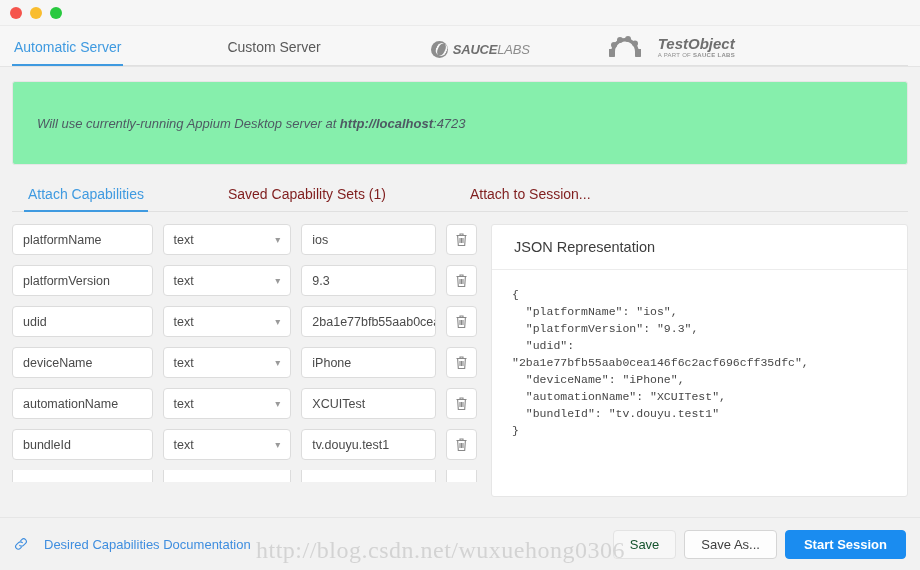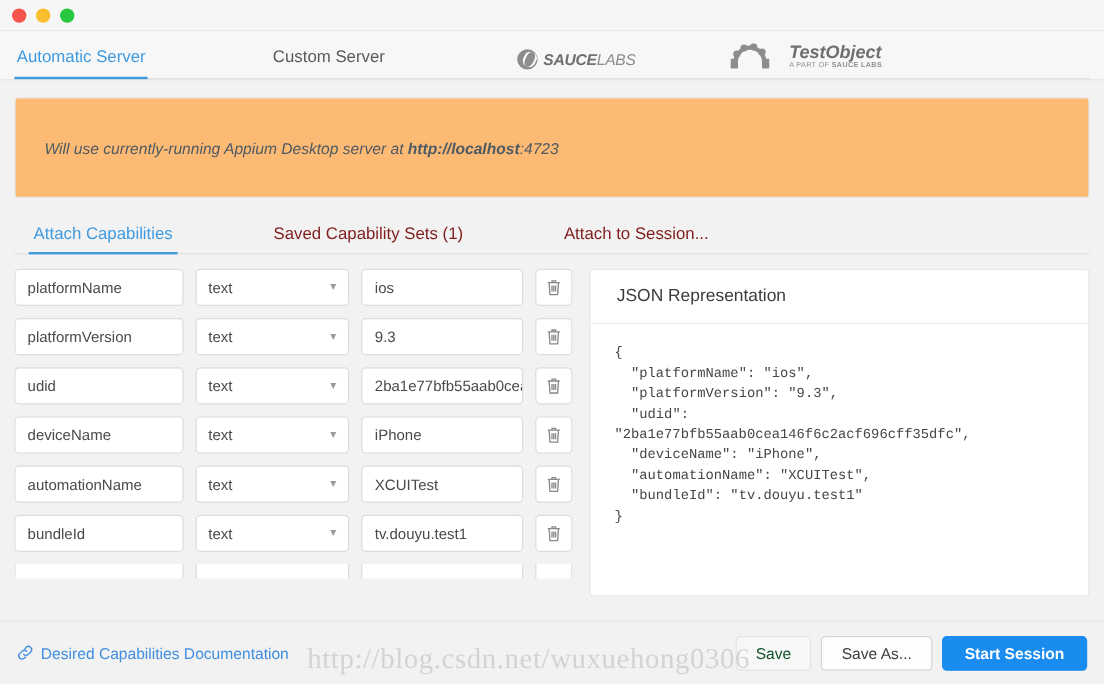--- a/index.html
+++ b/index.html
@@ -74,21 +74,21 @@
   .to-logo { display:flex; align-items:center; gap:16px; }
   .to-mark { width:34px; height:22px; flex:none; }
   .to-text { line-height:1.05; }
   .to-text .t1 { font-size:15px; font-weight:700; font-style:italic; color:#6f6f6f; }
   .to-text .t2 { font-size:6px; letter-spacing:0.3px; color:#8f8f8f; font-weight:700; }
   .to-text .t2 i { font-style:normal; font-weight:400; }
 
   
   .card-wrap { padding: 14px 12px 0 12px; }
   .server-card {
-    background:#fdba74;
+    background:#86efac;
     border:1px solid #e6e6e6;
     border-radius:3px;
     height:84px;
     display:flex;
     align-items:center;
     padding: 0 24px;
   }
   .server-msg {
     font-size:13px; font-style:italic; color:#4e5a63;
   }
@@ -193,21 +193,21 @@
     position:absolute;
     left:0; right:0; bottom:0;
     height: 53px;
     background:#f2f2f2;
     border-top:1px solid #e6e6e6;
     display:flex;
     align-items:center;
     padding: 0 14px;
   }
   .doc-link {
-    display:flex; align-items:center; gap:6px;
+    display:flex; align-items:center; gap:16px;
     color:#3f8edf; font-size:13px;
   }
   .footer-spacer { flex:1; }
   .btn {
     height:29px;
     border-radius:4px;
     font-size:13px;
     display:flex; align-items:center; justify-content:center;
     padding: 0 16px;
     margin-left: 8px;

